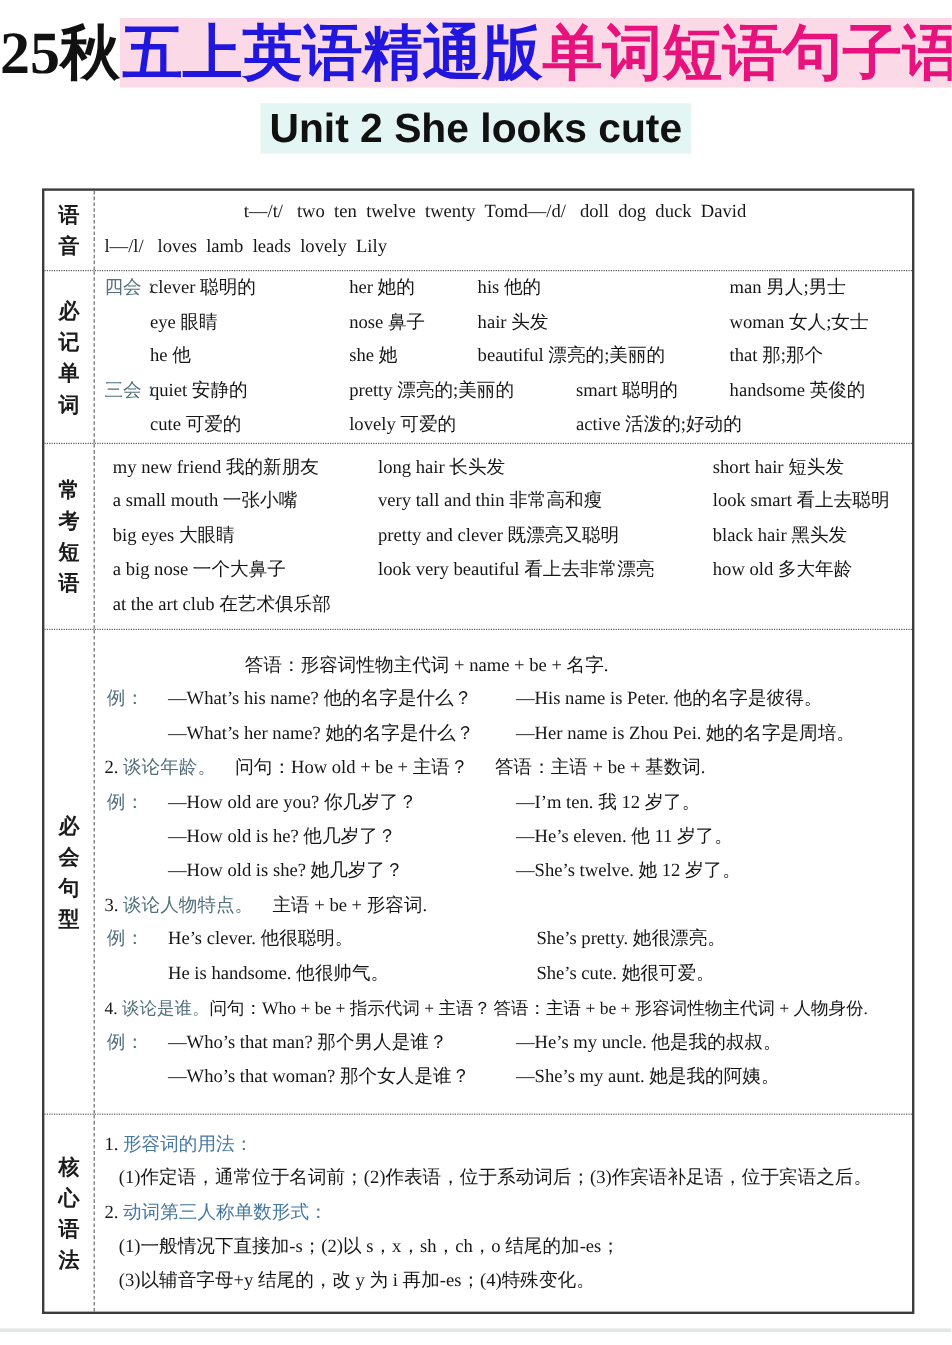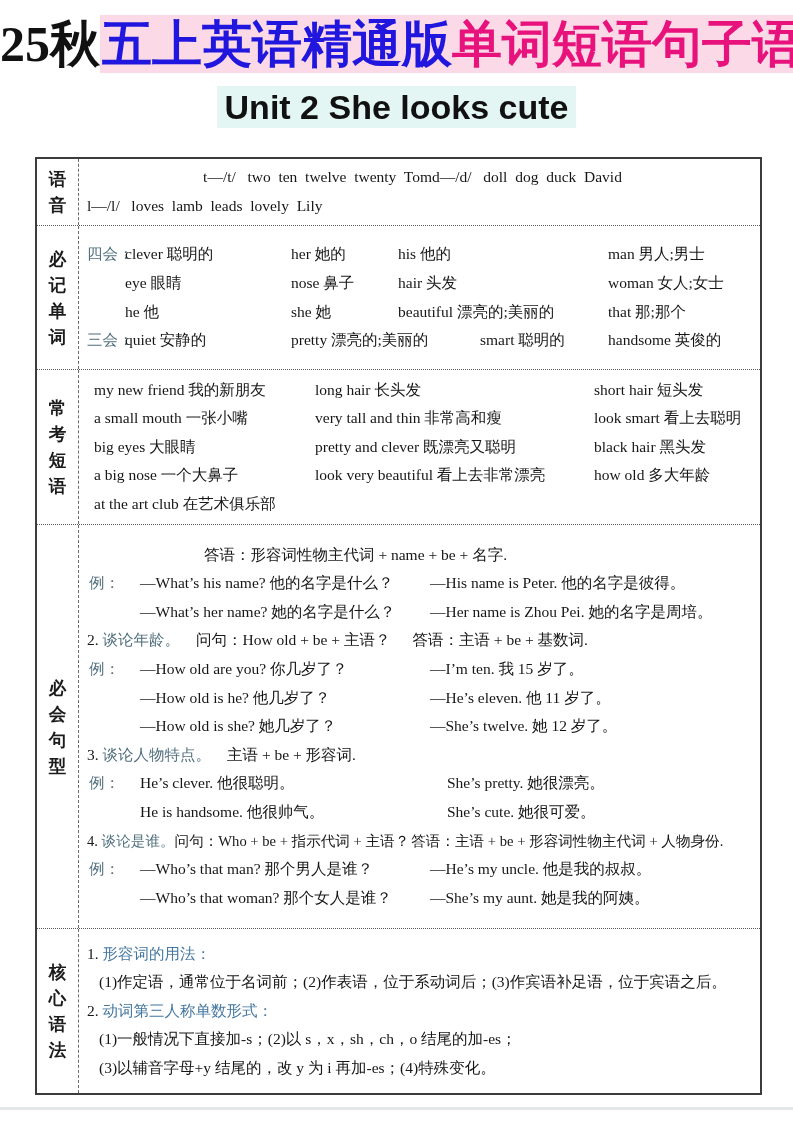--- a/index.html
+++ b/index.html
@@ -64,20 +64,21 @@
         <div>必</div>
         <div>记</div>
         <div>单</div>
         <div>词</div>
       </div>
       <div class="content">
         <div class="line"><span class="seg h" style="width: 38px;">四会：</span><span class="seg" style="width: 166px;">clever 聪明的</span><span class="seg" style="width: 107px;">her 她的</span><span class="seg" style="width: 210px;">his 他的</span><span class="seg">man 男人;男士</span></div>
         <div class="line"><span class="seg" style="width: 38px;"></span><span class="seg" style="width: 166px;">eye 眼睛</span><span class="seg" style="width: 107px;">nose 鼻子</span><span class="seg" style="width: 210px;">hair 头发</span><span class="seg">woman 女人;女士</span></div>
         <div class="line"><span class="seg" style="width: 38px;"></span><span class="seg" style="width: 166px;">he 他</span><span class="seg" style="width: 107px;">she 她</span><span class="seg" style="width: 210px;">beautiful 漂亮的;美丽的</span><span class="seg">that 那;那个</span></div>
         <div class="line"><span class="seg h" style="width: 38px;">三会：</span><span class="seg" style="width: 166px;">quiet 安静的</span><span class="seg" style="width: 189px;">pretty 漂亮的;美丽的</span><span class="seg" style="width: 128px;">smart 聪明的</span><span class="seg">handsome 英俊的</span></div>
+        <div class="line"><span class="seg" style="width: 38px;"></span><span class="seg" style="width: 166px;">cute 可爱的</span><span class="seg" style="width: 189px;">lovely 可爱的</span><span class="seg">active 活泼的;好动的</span></div>
       </div>
     </div>
     <div class="row" style="height: 155px;">
       <div class="label">
         <div>常</div>
         <div>考</div>
         <div>短</div>
         <div>语</div>
       </div>
       <div class="content">
@@ -93,21 +94,21 @@
         <div>必</div>
         <div>会</div>
         <div>句</div>
         <div>型</div>
       </div>
       <div class="content">
         <div class="line"><span class="seg" style="width: 117px;"></span><span class="seg">答语：形容词性物主代词 + name + be + 名字.</span></div>
         <div class="line"><span class="seg h" style="width: 51px; margin-left: 2px;">例：</span><span class="seg" style="width: 290px;">—What’s his name? 他的名字是什么？</span><span class="seg">—His name is Peter. 他的名字是彼得。</span></div>
         <div class="line"><span class="seg" style="width: 53px;"></span><span class="seg" style="width: 290px;">—What’s her name? 她的名字是什么？</span><span class="seg">—Her name is Zhou Pei. 她的名字是周培。</span></div>
         <div class="line"><span class="seg">2. </span><span class="seg h">谈论年龄。</span><span class="seg" style="margin-left: 16px;">问句：How old + be + 主语？</span><span class="seg" style="margin-left: 22px;">答语：主语 + be + 基数词.</span></div>
-        <div class="line"><span class="seg h" style="width: 51px; margin-left: 2px;">例：</span><span class="seg" style="width: 290px;">—How old are you? 你几岁了？</span><span class="seg">—I’m ten. 我 15 岁了。</span></div>
+        <div class="line"><span class="seg h" style="width: 51px; margin-left: 2px;">例：</span><span class="seg" style="width: 290px;">—How old are you? 你几岁了？</span><span class="seg">—I’m ten. 我 12 岁了。</span></div>
         <div class="line"><span class="seg" style="width: 53px;"></span><span class="seg" style="width: 290px;">—How old is he? 他几岁了？</span><span class="seg">—He’s eleven. 他 11 岁了。</span></div>
         <div class="line"><span class="seg" style="width: 53px;"></span><span class="seg" style="width: 290px;">—How old is she? 她几岁了？</span><span class="seg">—She’s twelve. 她 12 岁了。</span></div>
         <div class="line"><span class="seg">3. </span><span class="seg h">谈论人物特点。</span><span class="seg" style="margin-left: 16px;">主语 + be + 形容词.</span></div>
         <div class="line"><span class="seg h" style="width: 51px; margin-left: 2px;">例：</span><span class="seg" style="width: 307px;">He’s clever. 他很聪明。</span><span class="seg">She’s pretty. 她很漂亮。</span></div>
         <div class="line"><span class="seg" style="width: 53px;"></span><span class="seg" style="width: 307px;">He is handsome. 他很帅气。</span><span class="seg">She’s cute. 她很可爱。</span></div>
         <div class="line dense"><span class="seg">4. </span><span class="seg h">谈论是谁。</span><span class="seg">问句：Who + be + 指示代词 + 主语？</span><span class="seg" style="margin-left: 2px;">答语：主语 + be + 形容词性物主代词 + 人物身份.</span></div>
         <div class="line"><span class="seg h" style="width: 51px; margin-left: 2px;">例：</span><span class="seg" style="width: 290px;">—Who’s that man? 那个男人是谁？</span><span class="seg">—He’s my uncle. 他是我的叔叔。</span></div>
         <div class="line"><span class="seg" style="width: 53px;"></span><span class="seg" style="width: 290px;">—Who’s that woman? 那个女人是谁？</span><span class="seg">—She’s my aunt. 她是我的阿姨。</span></div>
       </div>
     </div>

